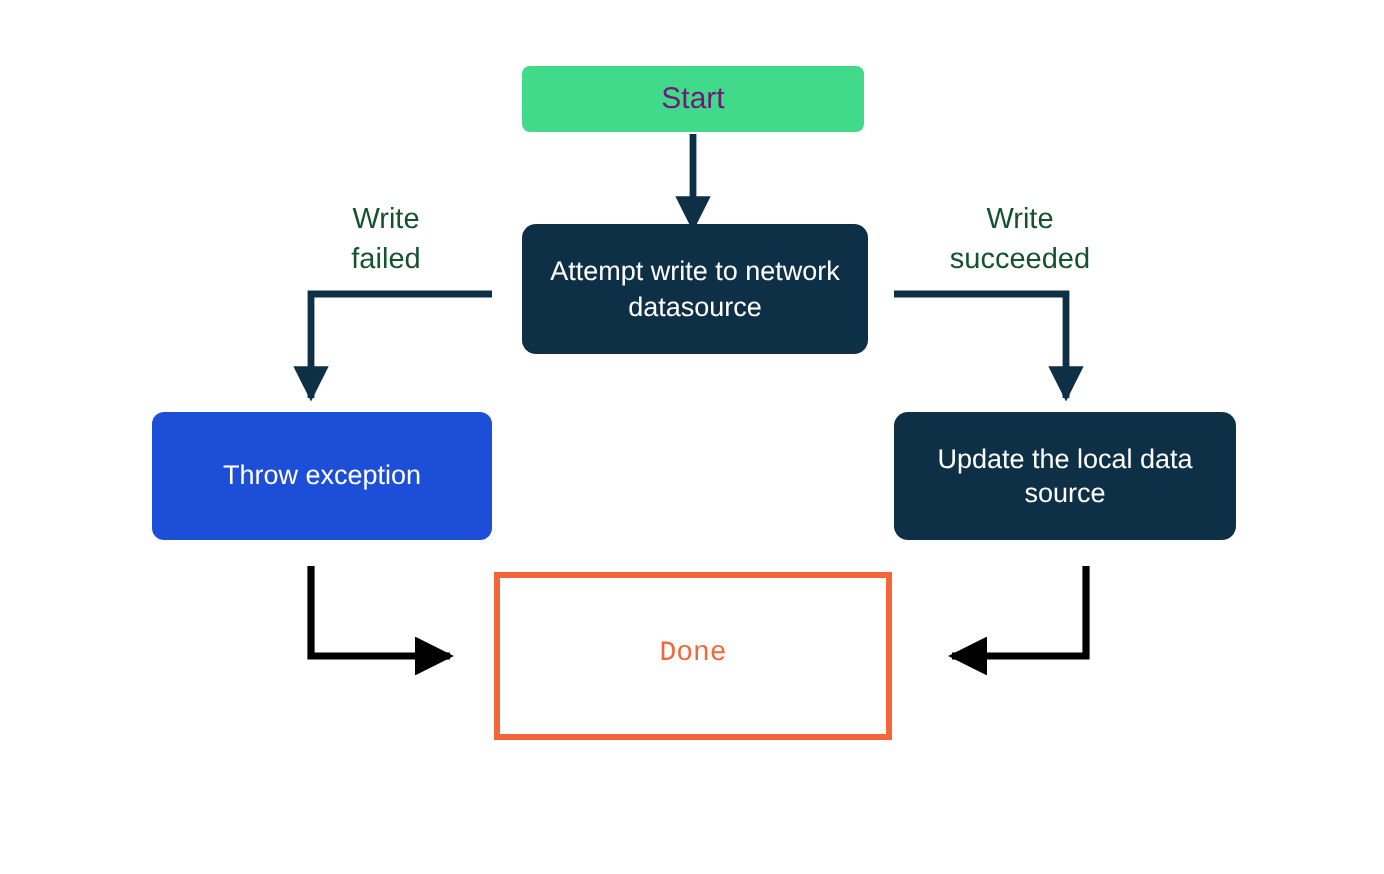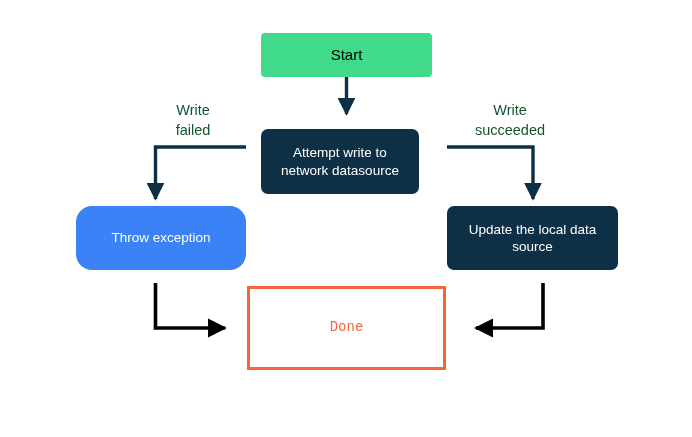--- a/index.html
+++ b/index.html
@@ -33,45 +33,45 @@
     align-items: center;
     justify-content: center;
     text-align: center;
     box-sizing: border-box;
     line-height: 1.28;
   }
   .node-start {
     left: 261px;
     top: 33px;
     width: 171px;
-    height: 44px;
+    height: 33px;
     background: #41d98a;
-    color: #000000;
+    color: #701a75;
     border-radius: 4px;
     font-size: 15px;
   }
   .node-attempt {
     left: 261px;
-    top: 129px;
-    width: 158px;
+    top: 112px;
+    width: 173px;
     height: 65px;
     background: #0e3046;
     color: #ffffff;
     border-radius: 7px;
     font-size: 13.5px;
     padding: 0 12px;
   }
   .node-throw {
     left: 76px;
     top: 206px;
     width: 170px;
     height: 64px;
-    background: #3b82f6;
+    background: #1d4ed8;
     color: #ffffff;
-    border-radius: 16px;
+    border-radius: 6px;
     font-size: 13.5px;
     padding: 0 12px;
   }
   .node-update {
     left: 447px;
     top: 206px;
     width: 171px;
     height: 64px;
     background: #0e3046;
     color: #ffffff;

